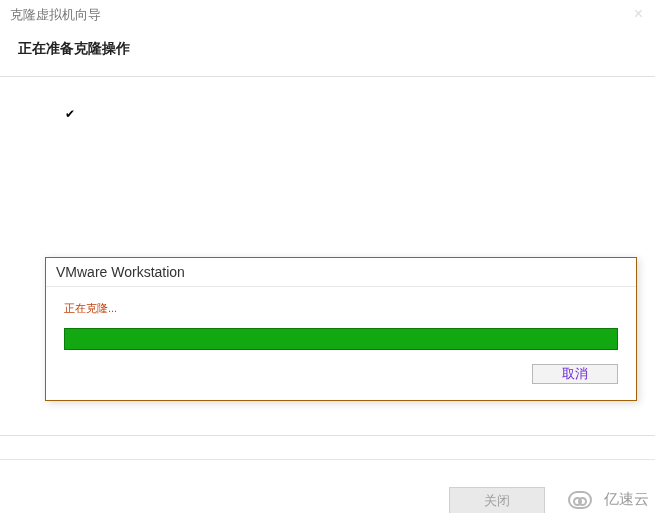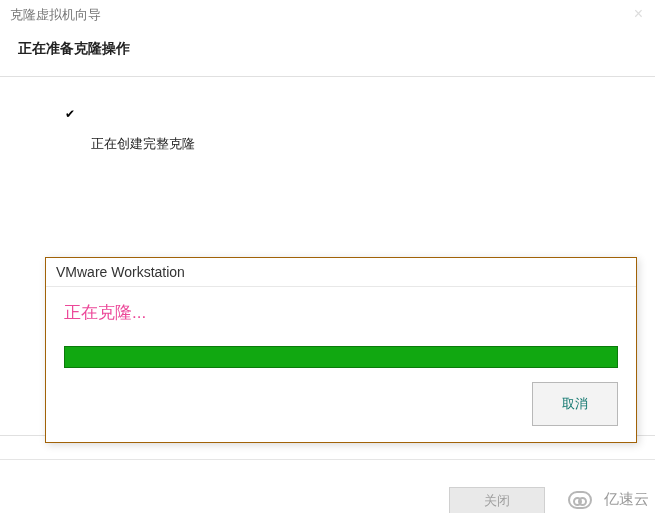--- a/index.html
+++ b/index.html
@@ -74,41 +74,41 @@
     .dialog-title {
       padding: 6px 10px;
       font-size: 14px;
       color: #333;
       border-bottom: 1px solid #e8e8e8;
     }
     .dialog-body {
       padding: 14px 18px 16px 18px;
     }
     .dialog-status {
-      color: #ec4899;
-      margin-bottom: 22px;
-      font-size: 17px;
+      color: #c2410c;
+      margin-bottom: 12px;
+      font-size: 11px;
     }
     .progress {
       height: 22px;
       background: #11a811;
       border: 1px solid #0b7a0b;
       width: 100%;
     }
     .dialog-buttons {
       display: flex;
       justify-content: flex-end;
       margin-top: 14px;
     }
     .btn {
       min-width: 86px;
-      height: 44px;
+      height: 20px;
       border: 1px solid #b8b8b8;
       background: #f3f3f3;
-      color: #0f766e;
+      color: #6d28d9;
       font-size: 13px;
       display: inline-flex;
       align-items: center;
       justify-content: center;
       cursor: pointer;
     }
     .footer {
       position: absolute;
       bottom: 0;
       left: 0;
@@ -169,24 +169,20 @@
 <div class="titlebar">
   <span>克隆虚拟机向导</span>
   <span class="close-x">×</span>
 </div>
 
 <div class="header">正在准备克隆操作</div>
 
 <div class="content separator-top">
   <div class="step">
     <span class="check">✔</span>
-  </div>
-  <div class="step">
-    <span class="check"></span>
-    <span>正在创建完整克隆</span>
   </div>
 
   <div class="dialog">
     <div class="dialog-title">VMware Workstation</div>
     <div class="dialog-body">
       <div class="dialog-status">正在克隆...</div>
       <div class="progress"></div>
       <div class="dialog-buttons">
         <div class="btn">取消</div>
       </div>

